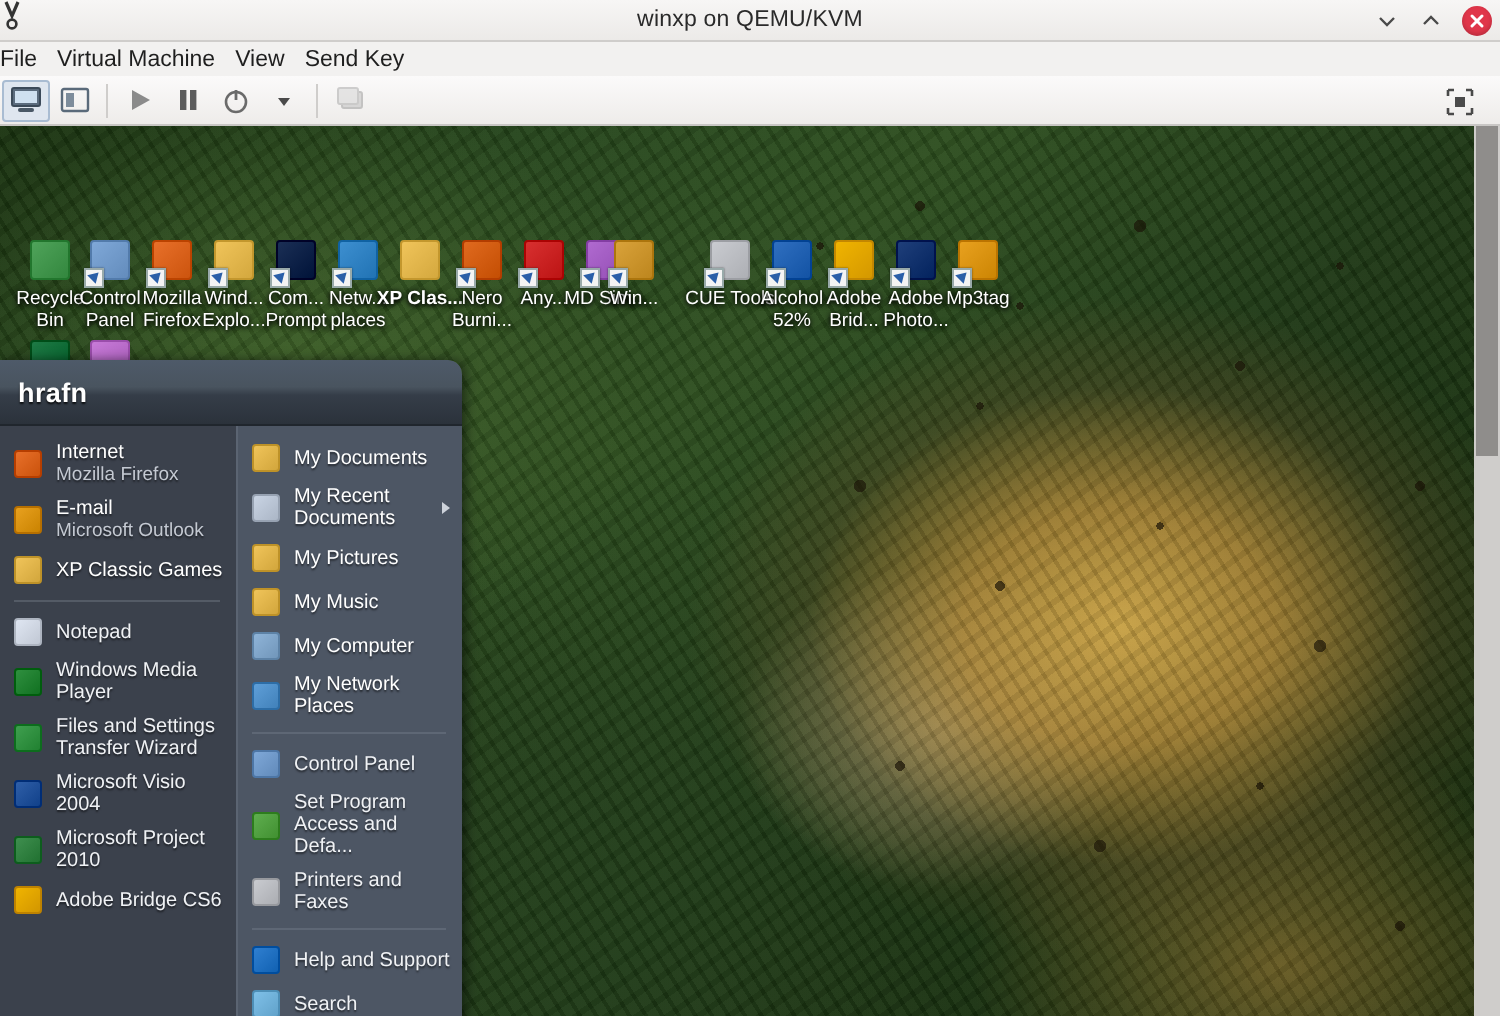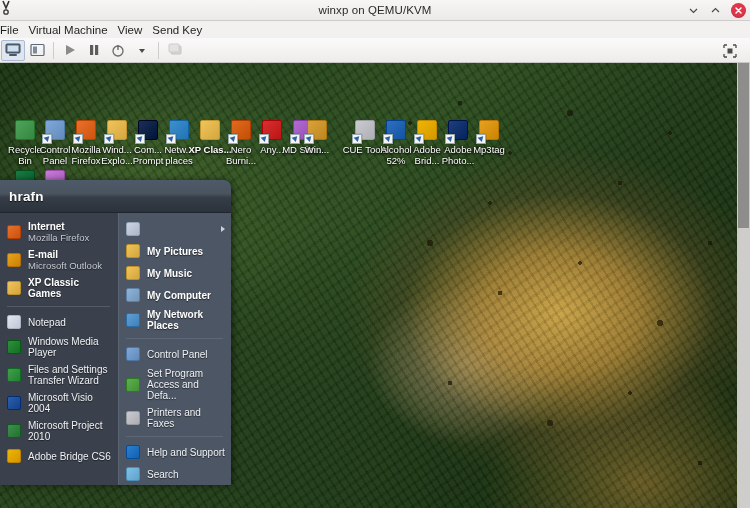--- a/index.html
+++ b/index.html
@@ -203,21 +203,21 @@
     display:flex; align-items:center;
     padding: 3px 5px 3px 6px;
     gap: 6px;
     position:relative;
   }
   .smitem .si {
     width:16px; height:16px; flex:0 0 16px; position:relative;
   }
   .smitem .txt { min-width:0; }
   .smitem .t1 {
-    color:#ffffff; font-size:10px; font-weight:bold; line-height:11px;
+    color:#ffffff; font-size:10px; font-weight:normal; line-height:11px;
     text-shadow:0 1px 1px rgba(0,0,0,.55);
   }
   .smitem .t2 {
     color:#c4c9d2; font-size:9.5px; line-height:11px;
     text-shadow:0 1px 1px rgba(0,0,0,.5);
   }
   .smitem.plain .t1 { font-weight:normal; color:#f0f2f5; font-size:10px; }
   .sep-left {
     height:1px; background:#545b66; margin:4px 8px 4px 7px;
   }
@@ -553,21 +553,32 @@
                 <span class="sq" style="background: linear-gradient(135deg, rgb(240, 180, 0), rgb(210, 150, 0)); border: 1px solid rgb(190, 130, 0);"></span>
               </span>
               <span class="txt">
                 <div class="t1">Adobe Bridge CS6</div>
               </span>
             </div>
           </div>
         <div id="sm-right">
             <div class="smitem">
               <span class="si">
+                <span class="sq" style="background: linear-gradient(135deg, rgb(240, 196, 90), rgb(210, 166, 60)); border: 1px solid rgb(190, 146, 40);"></span>
+              </span>
+              <span class="txt">
+                <div class="t1">My Documents</div>
+              </span>
+            </div>
+            <div class="smitem">
+              <span class="si">
                 <span class="sq" style="background: linear-gradient(135deg, rgb(201, 212, 228), rgb(171, 182, 198)); border: 1px solid rgb(151, 162, 178);"></span>
+              </span>
+              <span class="txt">
+                <div class="t1">My Recent Documents</div>
               </span>
               <span class="arrow"></span>
             </div>
             <div class="smitem">
               <span class="si">
                 <span class="sq" style="background: linear-gradient(135deg, rgb(240, 196, 90), rgb(210, 166, 60)); border: 1px solid rgb(190, 146, 40);"></span>
               </span>
               <span class="txt">
                 <div class="t1">My Pictures</div>
               </span>

